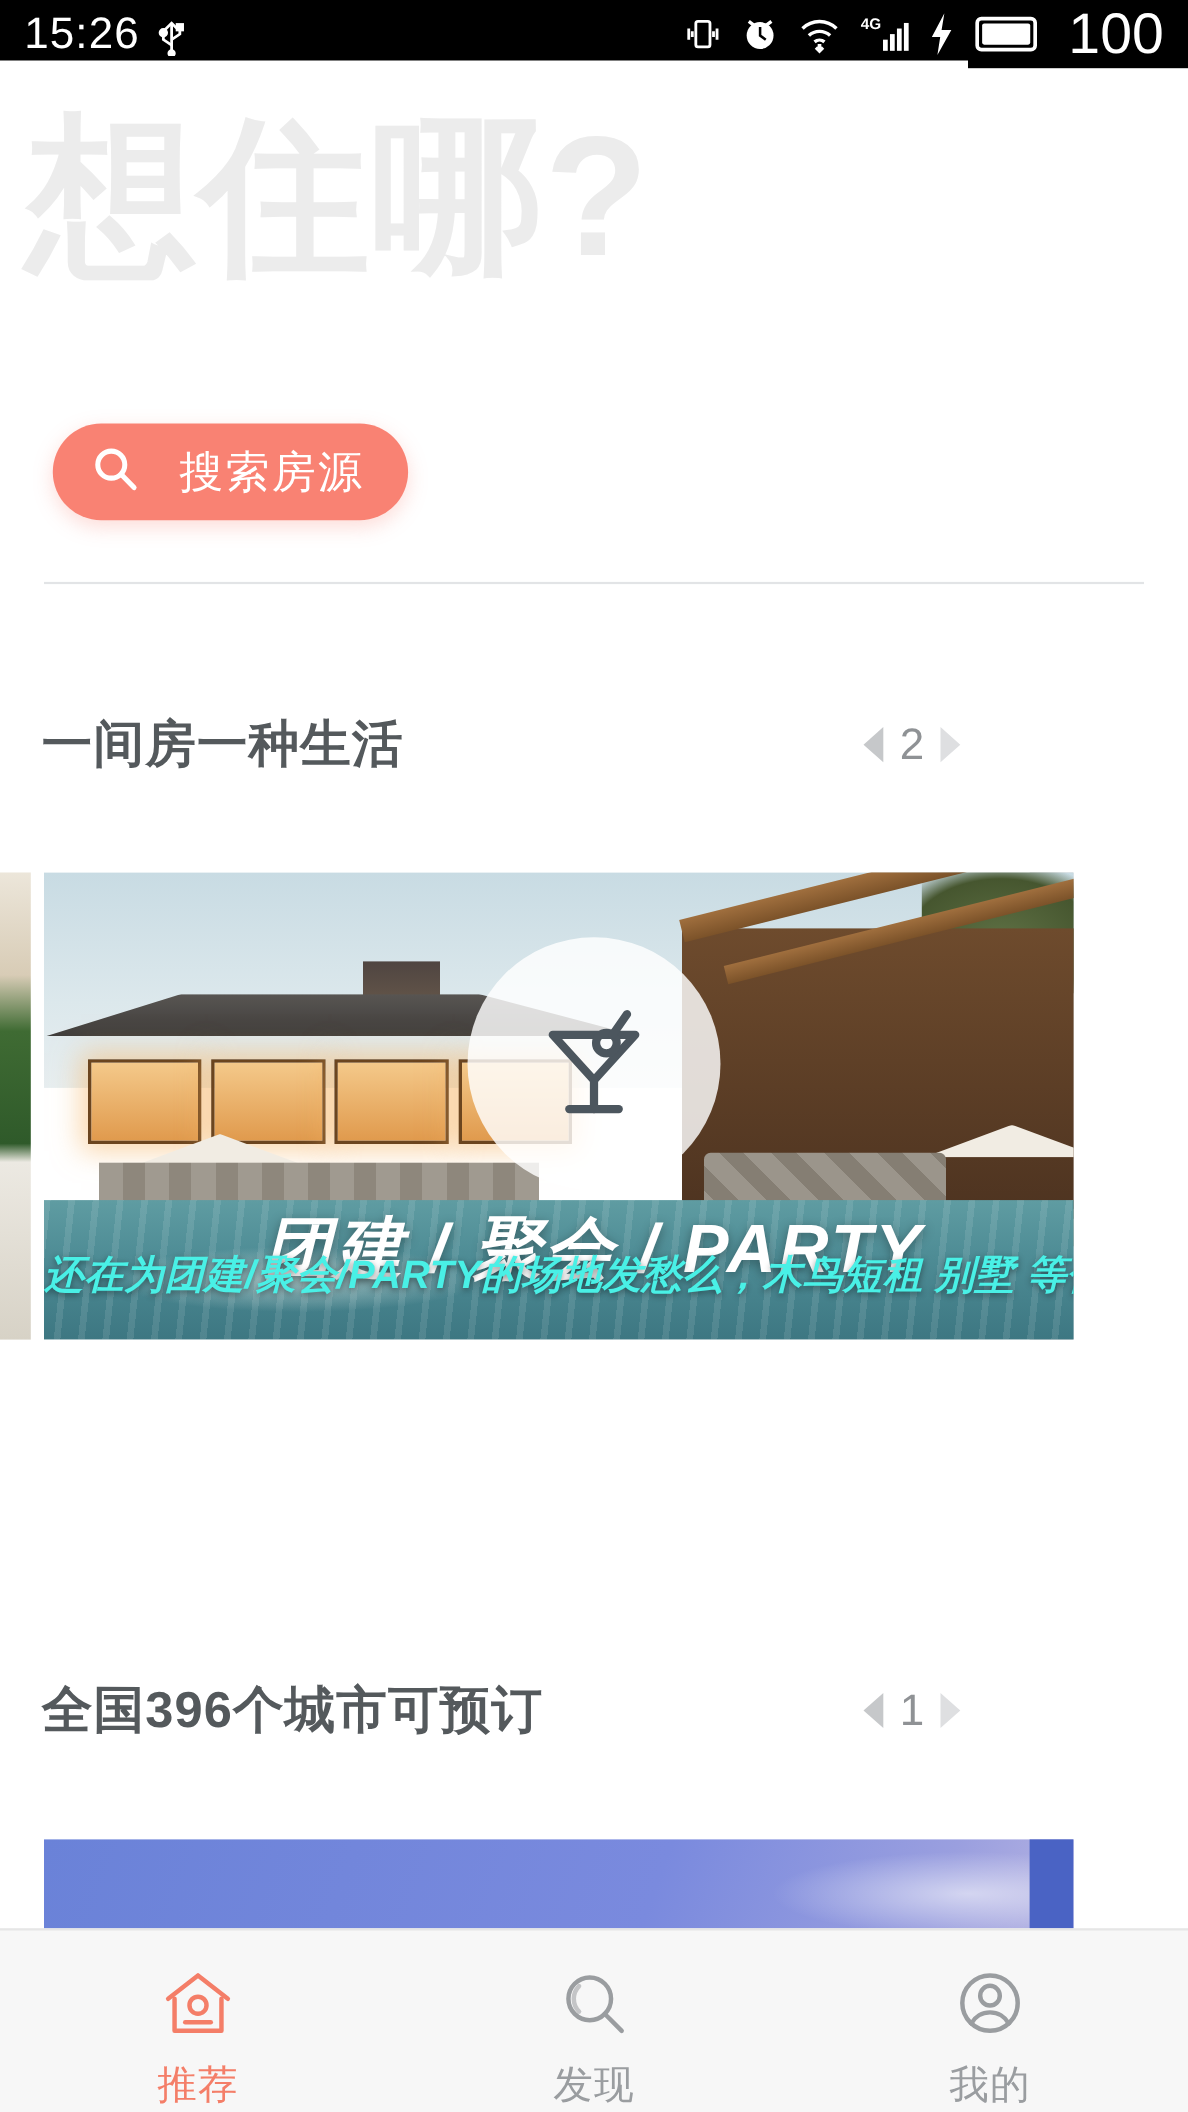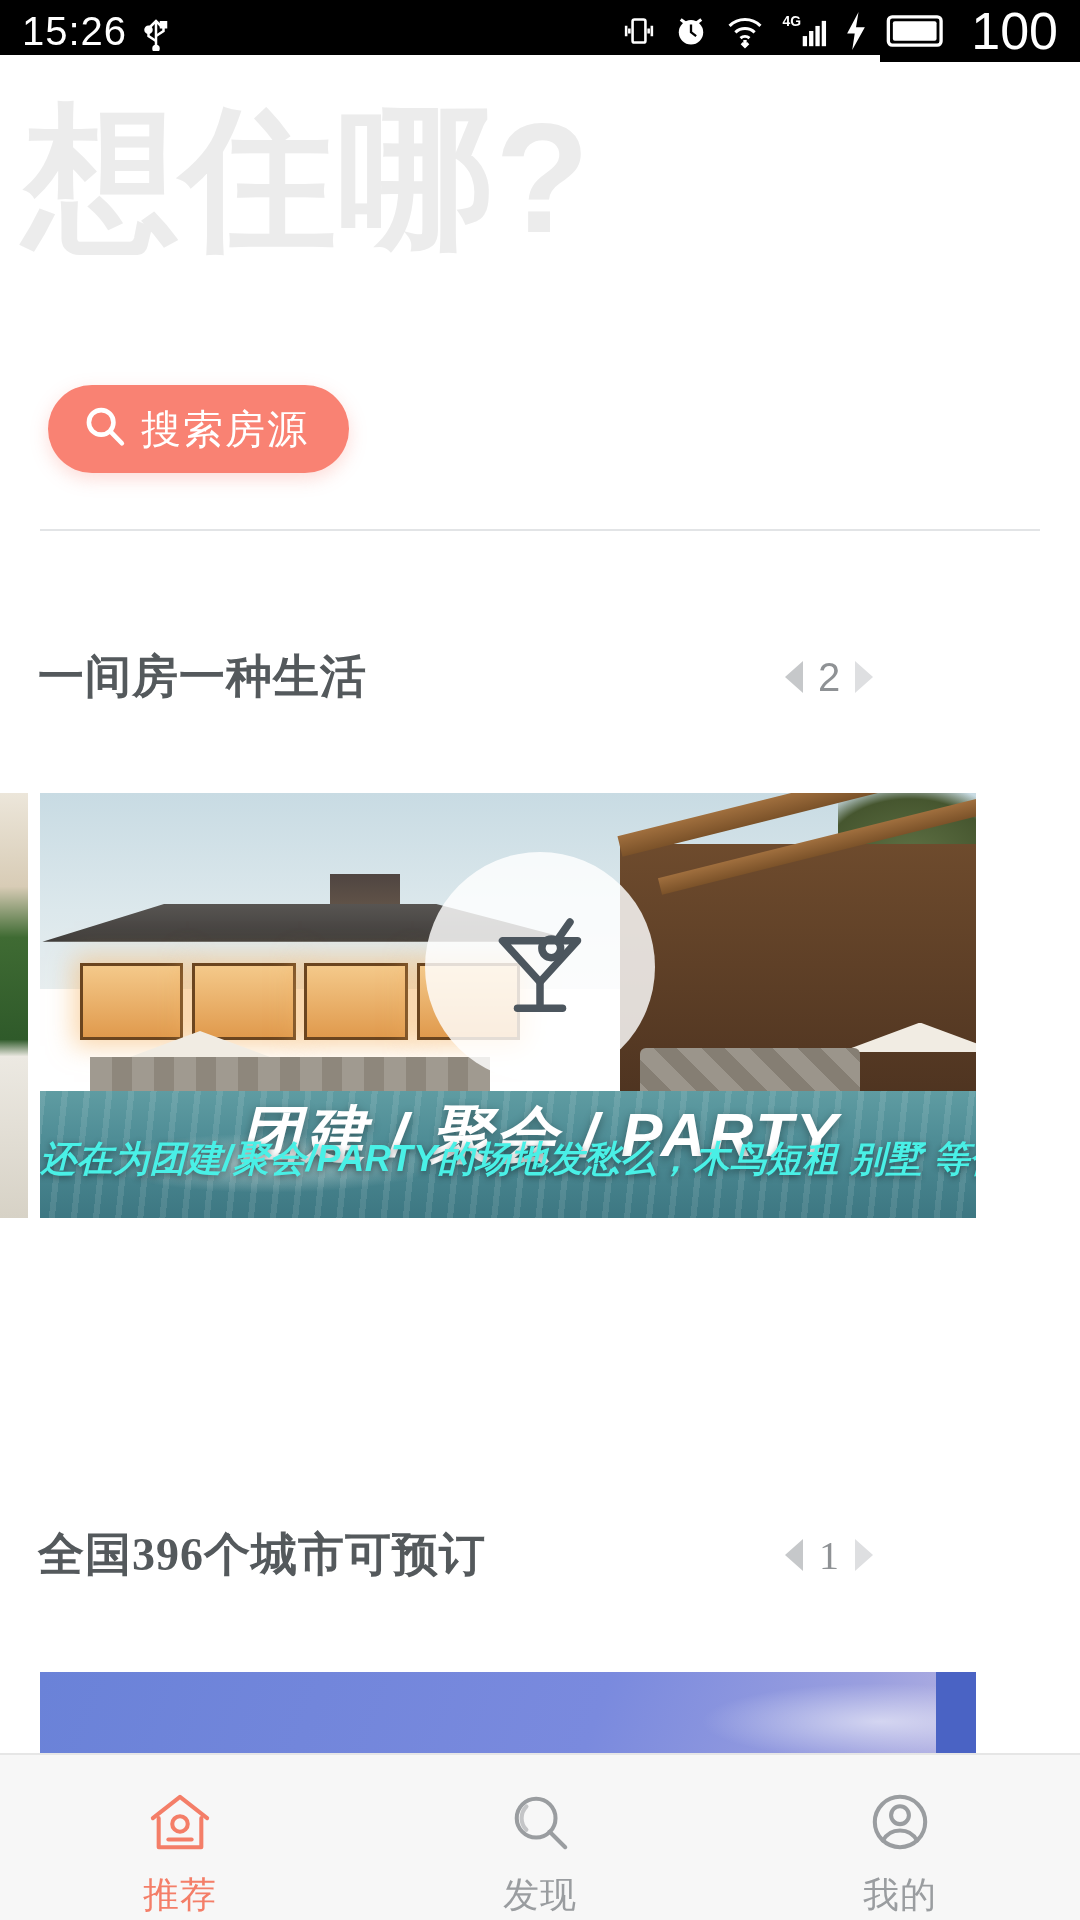--- a/index.html
+++ b/index.html
@@ -32,21 +32,21 @@
     letter-spacing:2px; line-height:1; white-space:nowrap; user-select:none;
   }
   .hero-title {
     position:absolute; left:38px; top:106px;
     font-size:72px; font-weight:700; color:#4c5155;
     letter-spacing:1px; line-height:1.2; white-space:nowrap;
   }
   .search-btn {
     position:absolute; left:48px; top:330px;
     height:88px; padding:0 40px 0 34px;
-    display:flex; align-items:center; gap:13px;
+    display:flex; align-items:center; gap:35px;
     background:#f98273; border-radius:44px;
     box-shadow:0 6px 18px rgba(249,130,115,0.28);
     border:none; cursor:pointer;
   }
   .search-btn .lbl { color:#fff; font-size:40px; font-weight:400; letter-spacing:2px; }
   .divider {
     position:absolute; left:40px; top:474px; width:1000px; height:2px;
     background:#e2e4e6;
   }
 
@@ -317,21 +317,21 @@
           <circle cx="38" cy="22" r="5"></circle>
           <path d="M41 18 L48 8"></path>
         </svg>
       </div>
 
       <div class="banner-title">团建 / 聚会 / PARTY</div>
       <div class="banner-sub">还在为团建/聚会/PARTY的场地发愁么，木鸟短租 别墅 等你来玩!</div>
     </div>
   </div>
 
-  <div class="section-head" style="top:1518px;font-family:Liberation Serif, serif;">
+  <div class="section-head" style="top:1518px;">
     <span class="sh-title">全国396个城市可预订</span>
     <span class="sh-pager">
       <span class="tri tri-l"></span>
       <span class="pg-num">1</span>
       <span class="tri tri-r"></span>
     </span>
   </div>
 
   <div class="carousel" style="top:1672px; height:110px;">
     <div class="card">

